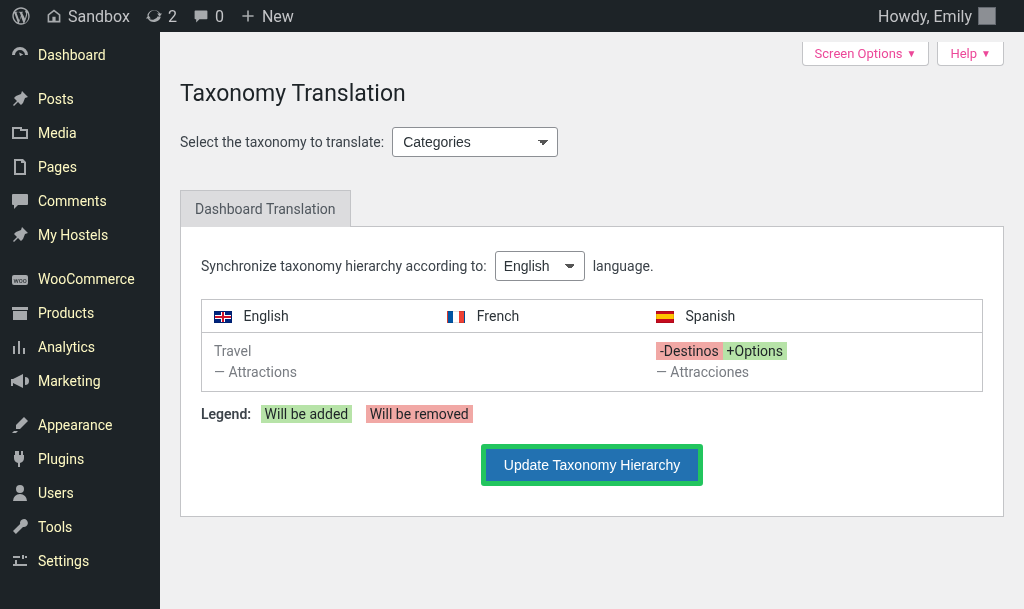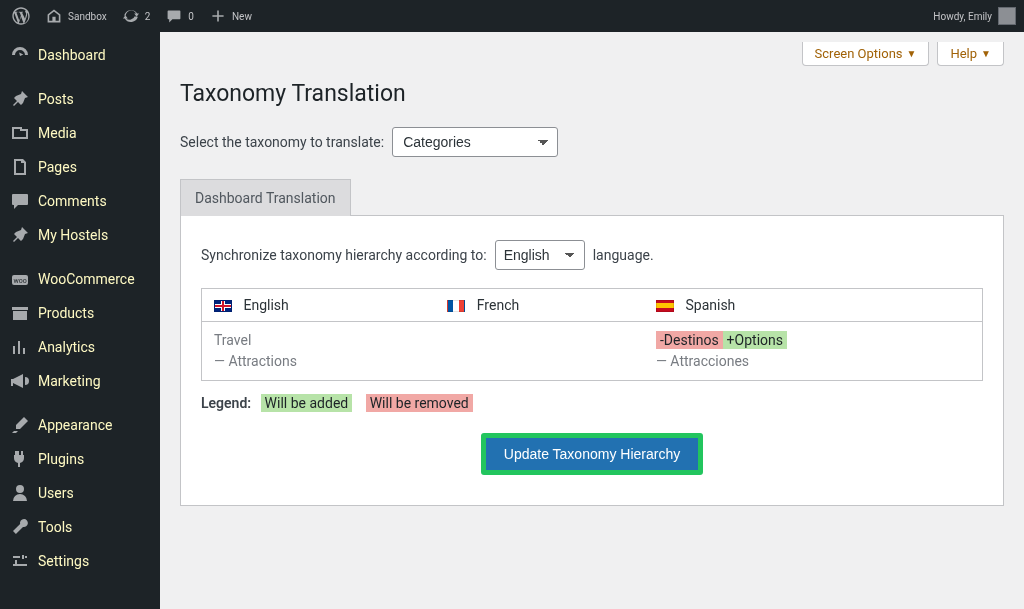--- a/index.html
+++ b/index.html
@@ -15,22 +15,22 @@
     position: relative;
   }
 
   
   .adminbar {
     height: 32px;
     background: #1d2327;
     color: #c3c4c7;
     display: flex;
     align-items: center;
-    padding: 0 0 0 4px;
-    font-size: 10px;
+    padding: 0 20px 0 4px;
+    font-size: 16px;
   }
   .adminbar .ab-item {
     display: flex;
     align-items: center;
     padding: 0 8px;
     height: 32px;
     color: #c3c4c7;
     cursor: pointer;
   }
   .adminbar .ab-item svg { fill: #a7aaad; }
@@ -87,40 +87,40 @@
     gap:8px;
     padding-top:10px;
   }
   .screen-btn {
     background:#fff;
     border:1px solid #c3c4c7;
     border-top:none;
     border-radius:0 0 4px 4px;
     padding:4px 12px;
     font-size:13px;
-    color:#a16207;
+    color:#ec4899;
     cursor:pointer;
     display:flex;
     align-items:center;
     gap:4px;
   }
   .screen-btn .caret { font-size:10px; }
 
   h1.page-title {
     font-size: 23px;
     font-weight: 400;
     color:#1d2327;
     margin: 14px 0 20px 0;
   }
 
   .select-row {
     display:flex;
     align-items:center;
     gap:8px;
-    margin-bottom:22px;
+    margin-bottom:33px;
     font-size:14px;
     color:#3c434a;
   }
   select.wp-select {
     font-size:14px;
     padding:4px 28px 4px 10px;
     border:1px solid #8c8f94;
     border-radius:3px;
     background:#fff;
     color:#2c3338;

